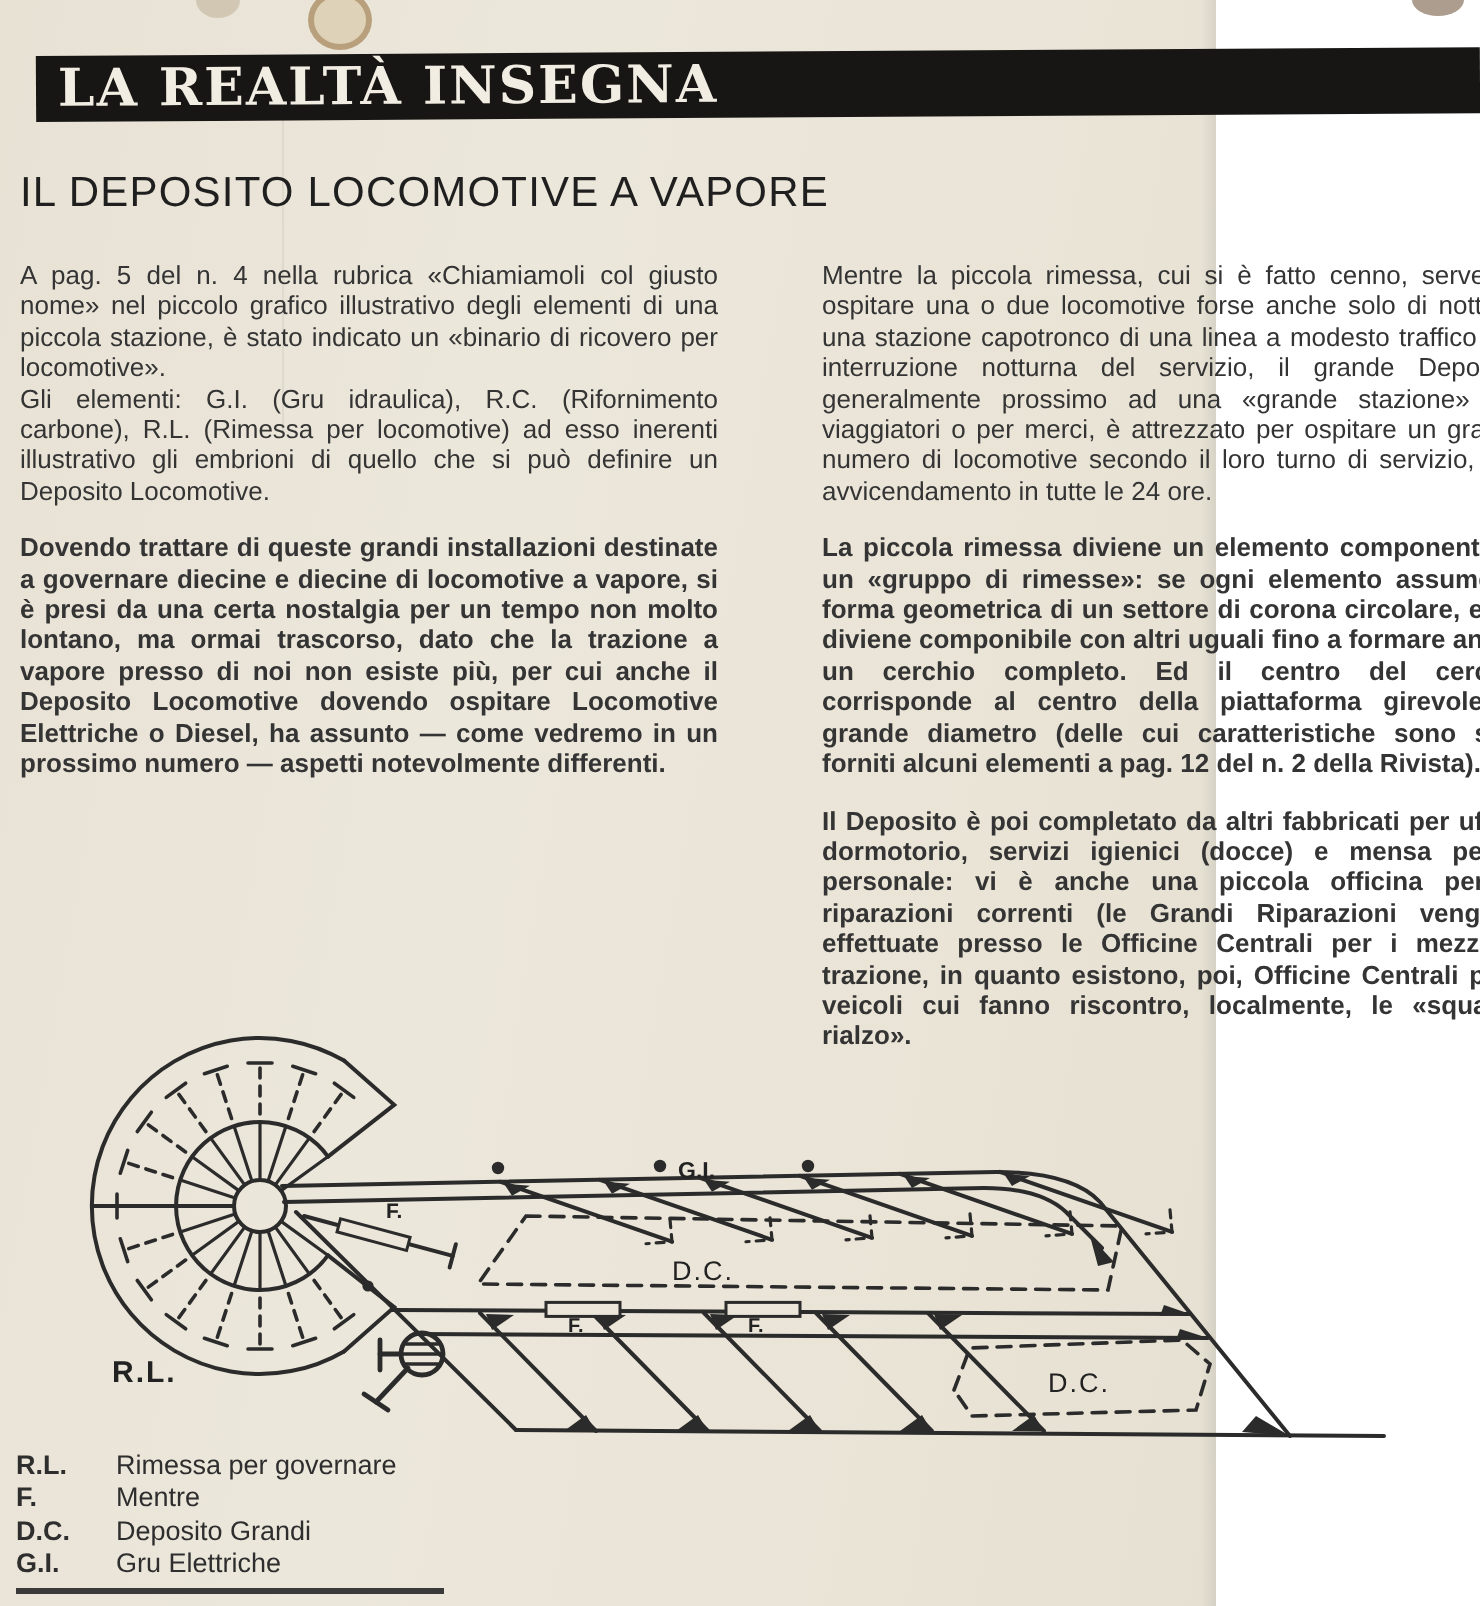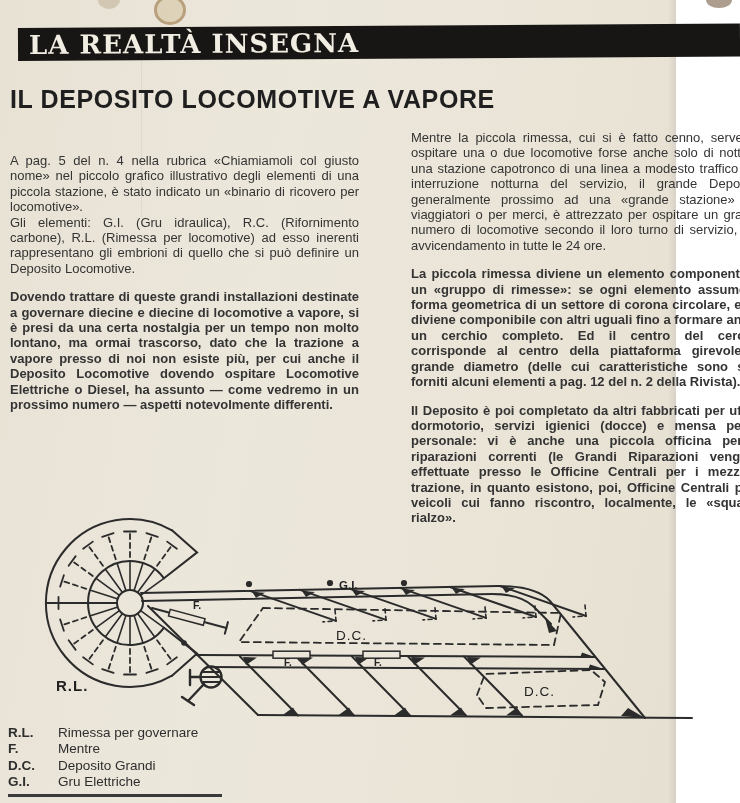--- a/index.html
+++ b/index.html
@@ -1,39 +1,39 @@
 <!DOCTYPE html>
 <html><head>
 <meta charset="utf-8">
 <style>
   html,body{margin:0;padding:0;}
   body{width:740px;height:803px;overflow:hidden;
        font-family:"Liberation Sans",sans-serif;}
-  #page{position:relative;width:676px;height:803px;
+  #page{position:relative;width:608px;height:803px;
         background:linear-gradient(100deg,#e7e2d4 0%,#ece7db 38%,#e9e4d6 75%,#e5e0d2 100%);
         color:#383838;}
   .stain1{position:absolute;left:154px;top:-5px;width:26px;height:24px;border-radius:50%;
           border:3px solid rgba(140,100,50,.45);background:rgba(195,165,110,.30);}
   .stain2{position:absolute;left:98px;top:-9px;width:22px;height:18px;border-radius:50%;
           background:rgba(125,95,55,.22);}
   .stain3{position:absolute;left:706px;top:-8px;width:26px;height:16px;border-radius:50%;
           background:rgba(90,60,30,.5);}
   .crease{position:absolute;left:141px;top:42px;width:1px;height:175px;background:rgba(0,0,0,.05);}
   .edge-shade{position:absolute;right:0;top:0;width:8px;height:803px;
           background:linear-gradient(90deg,transparent,rgba(0,0,0,.07));}
   .banner{position:absolute;left:18px;top:28px;width:722px;height:33px;background:#181614;
           transform:rotate(-.35deg);transform-origin:left center;
           display:flex;align-items:center;}
   .banner span{font-family:"DejaVu Serif",serif;font-weight:700;font-size:26px;
           letter-spacing:1px;color:#f1ede2;padding-left:11px;white-space:nowrap;}
-  .title{position:absolute;left:10px;top:85px;font-size:25px;font-weight:700;
+  .title{position:absolute;left:10px;top:85px;font-size:21px;font-weight:400;
           letter-spacing:.6px;color:#1f1f1f;}
   .col{position:absolute;top:130px;font-size:13px;line-height:15.4px;text-align:justify;
           color:#343434;}
-  .col-left{left:10px;width:349px;margin-top:23px;}
+  .col-left{left:10px;width:349px;}
   .col-right{left:378px;width:353px;margin-left:33px;}
   .col p{margin:0;}
   .col p.gap{margin-top:13px;font-weight:bold;}
   .legend{position:absolute;left:8px;top:725px;font-size:13.5px;line-height:16.4px;color:#2e2e2e;}
   .lrow{display:flex;}
   .labbr{width:50px;font-weight:700;}
   .lterm{font-weight:400;}
   .rule{position:absolute;left:8px;top:794px;width:214px;height:3px;background:#3a3a3a;}
   svg.diagram{position:absolute;left:0;top:505px;width:740px;height:225px;}
   svg .w{fill:#2b2b2b;stroke:none;}
@@ -51,21 +51,21 @@
   <div class="edge-shade"></div>
 
   <div class="banner">
     <span>LA REALTÀ INSEGNA</span>
   </div>
 
   <div class="title">IL DEPOSITO LOCOMOTIVE A VAPORE</div>
 
   <div class="col col-left">
     <p>A pag. 5 del n. 4 nella rubrica «Chiamiamoli col giusto nome» nel piccolo grafico illustrativo degli elementi di una piccola stazione, è stato indicato un «binario di ricovero per locomotive».</p>
-    <p>Gli elementi: G.I. (Gru idraulica), R.C. (Rifornimento carbone), R.L. (Rimessa per locomotive) ad esso inerenti rappresentano gli embrioni di quello che si può definire un Deposito Locomotive.</p>
+    <p>Gli elementi: G.I. (Gru idraulica), R.C. (Rifornimento carbone), R.L. (Rimessa per locomotive) ad esso inerenti illustrativo gli embrioni di quello che si può definire un Deposito Locomotive.</p>
     <p class="gap">Dovendo trattare di queste grandi installazioni destinate a governare diecine e diecine di locomotive a vapore, si è presi da una certa nostalgia per un tempo non molto lontano, ma ormai trascorso, dato che la trazione a vapore presso di noi non esiste più, per cui anche il Deposito Locomotive dovendo ospitare Locomotive Elettriche o Diesel, ha assunto — come vedremo in un prossimo numero — aspetti notevolmente differenti.</p>
   </div>
 
   <div class="col col-right">
     <p>Mentre la piccola rimessa, cui si è fatto cenno, serve ad ospitare una o due locomotive forse anche solo di notte in una stazione capotronco di una linea a modesto traffico con interruzione notturna del servizio, il grande Deposito, generalmente prossimo ad una «grande stazione» per viaggiatori o per merci, è attrezzato per ospitare un grande numero di locomotive secondo il loro turno di servizio, con avvicendamento in tutte le 24 ore.</p>
     <p class="gap">La piccola rimessa diviene un elemento componente di un «gruppo di rimesse»: se ogni elemento assume la forma geometrica di un settore di corona circolare, esso diviene componibile con altri uguali fino a formare anche un cerchio completo. Ed il centro del cerchio corrisponde al centro della piattaforma girevole di grande diametro (delle cui caratteristiche sono stati forniti alcuni elementi a pag. 12 del n. 2 della Rivista).</p>
     <p class="gap">Il Deposito è poi completato da altri fabbricati per uffici, dormotorio, servizi igienici (docce) e mensa per il personale: vi è anche una piccola officina per le riparazioni correnti (le Grandi Riparazioni vengono effettuate presso le Officine Centrali per i mezzi di trazione, in quanto esistono, poi, Officine Centrali per i veicoli cui fanno riscontro, localmente, le «squadre rialzo».</p>
   </div>
 
   <svg class="diagram" viewBox="0 0 740 225">

